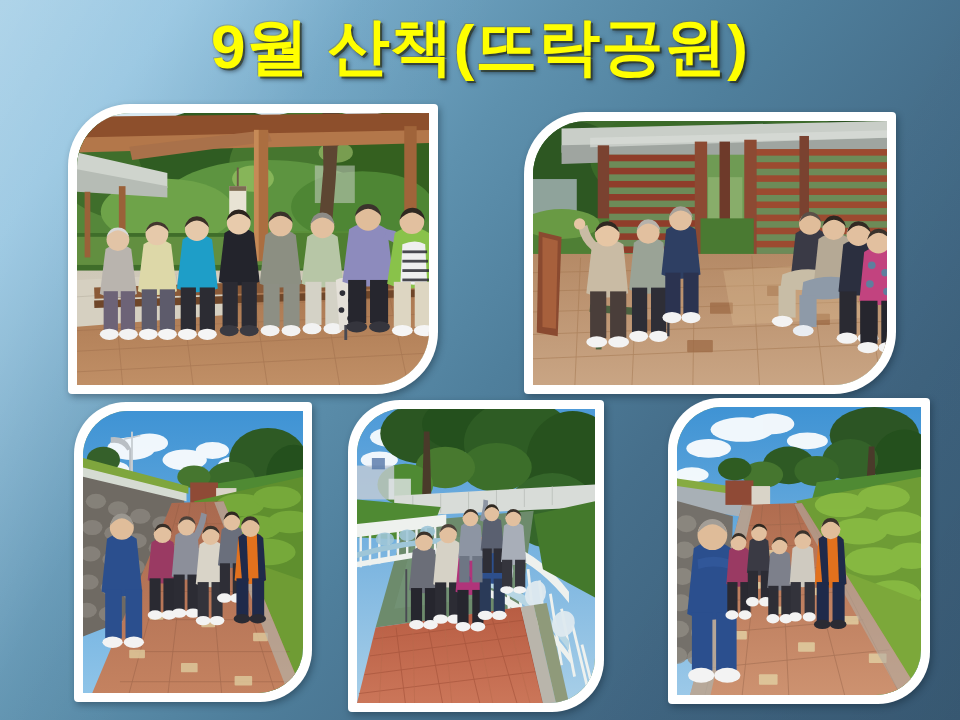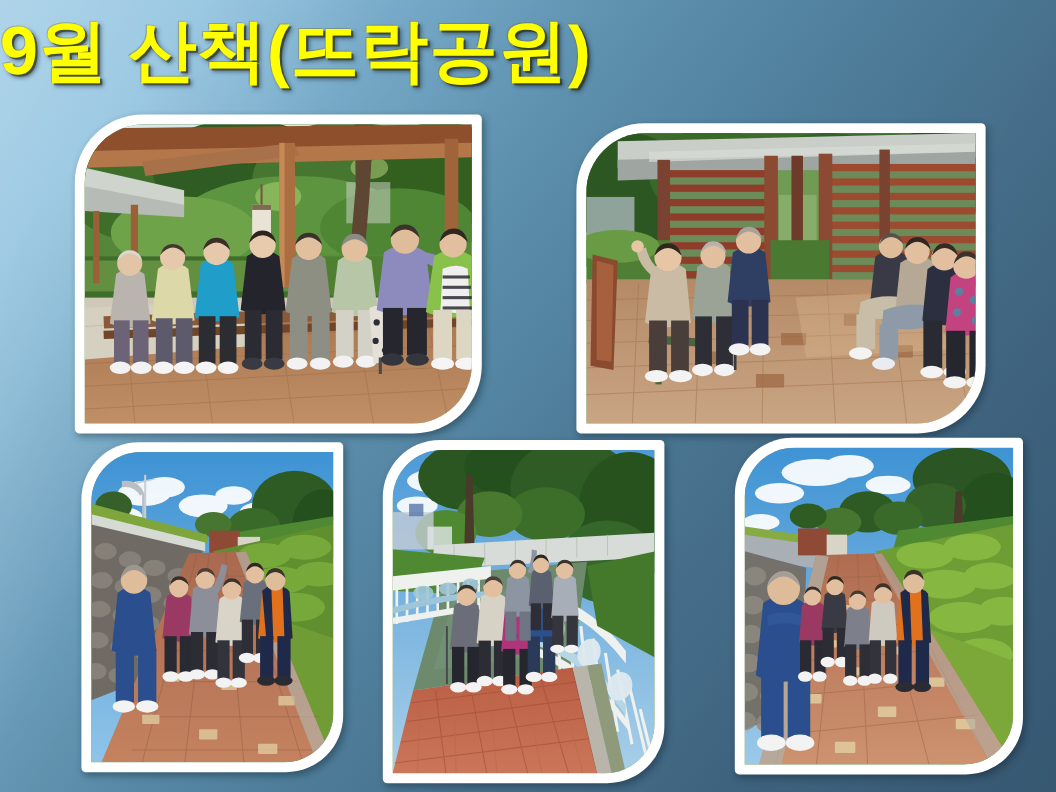--- a/index.html
+++ b/index.html
@@ -42,21 +42,21 @@
         rgba(0,0,0,0.00) 70%,
         rgba(0,0,0,0.05) 100%);
     pointer-events:none;
   }
 
   
   .title {
     position: absolute;
     left: 0; right: 0;
     top: 14px;
-    text-align: left;
+    text-align: center;
     font-size: 62px;
     font-weight: bold;
     line-height: 1.05;
     color: #FFFF00;
     letter-spacing: 1px;
     text-shadow:
       2px 2px 0 rgba(40,40,10,0.55),
       3px 3px 4px rgba(20,30,40,0.55),
       -1px -1px 0 rgba(120,110,20,0.35);
     z-index: 5;

